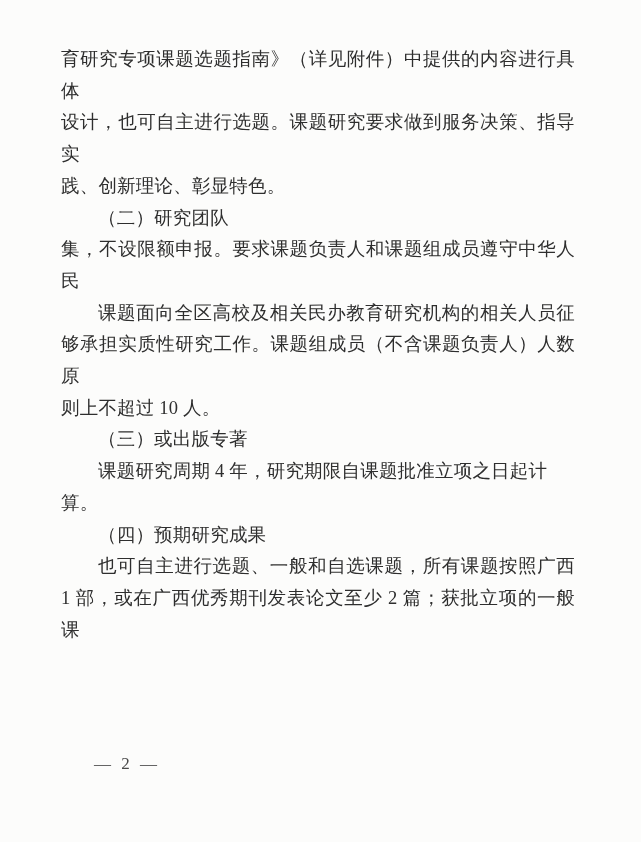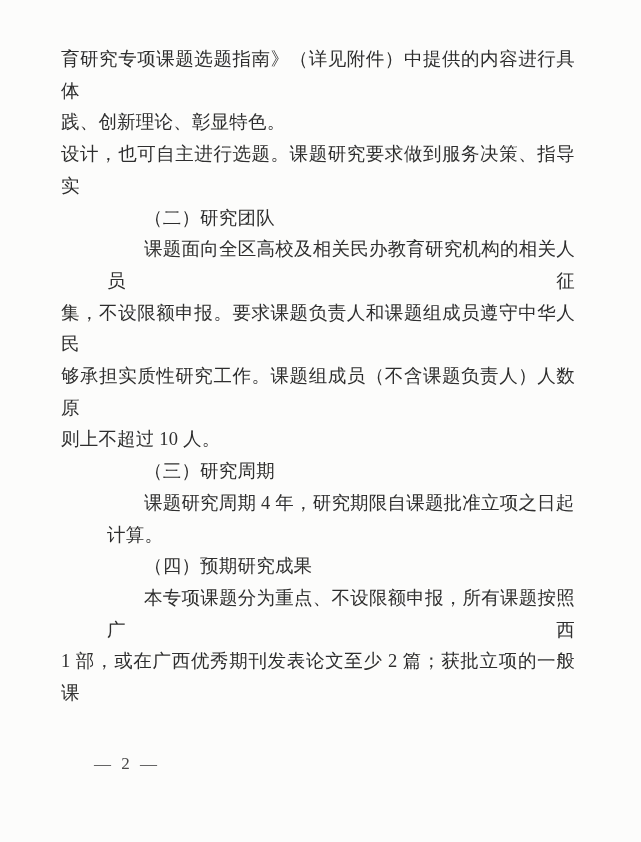--- a/index.html
+++ b/index.html
@@ -32,46 +32,45 @@
   }
   
   .just {
     text-align: justify;
     text-align-last: justify;
     text-justify: inter-character;
   }
   
   .ind {
     text-indent: 37px;
-    margin-left: 46px;
   }
   .pagenum {
     position: absolute;
     left: 94px;
     top: 752px;
     font-size: 17px;
     line-height: 24px;
     color: #4a4a4a;
     letter-spacing: 3px;
   }
 </style>
 </head>
 <body>
 
 <div class="page">
   <div class="text-block">
     <div class="line just">育研究专项课题选题指南》（详见附件）中提供的内容进行具体</div>
+    <div class="line just">设计，也可自主进行选题。课题研究要求做到服务决策、指导实</div>
     <div class="line">践、创新理论、彰显特色。</div>
-    <div class="line just">设计，也可自主进行选题。课题研究要求做到服务决策、指导实</div>
     <div class="line ind">（二）研究团队</div>
+    <div class="line just">集，不设限额申报。要求课题负责人和课题组成员遵守中华人民</div>
     <div class="line ind just">课题面向全区高校及相关民办教育研究机构的相关人员征</div>
-    <div class="line just">集，不设限额申报。要求课题负责人和课题组成员遵守中华人民</div>
     <div class="line just">够承担实质性研究工作。课题组成员（不含课题负责人）人数原</div>
     <div class="line">则上不超过 10 人。</div>
-    <div class="line ind">（三）研究周期</div>
+    <div class="line ind">（三）或出版专著</div>
     <div class="line ind">课题研究周期 4 年，研究期限自课题批准立项之日起计算。</div>
     <div class="line ind">（四）预期研究成果</div>
-    <div class="line ind just">本专项课题分为重点、不设限额申报，所有课题按照广西</div>
+    <div class="line ind just">也可自主进行选题、一般和自选课题，所有课题按照广西</div>
     <div class="line just">1 部，或在广西优秀期刊发表论文至少 2 篇；获批立项的一般课</div>
 
   </div>
   <div class="pagenum">— 2 —</div>
 </div>
 
 </body></html>

